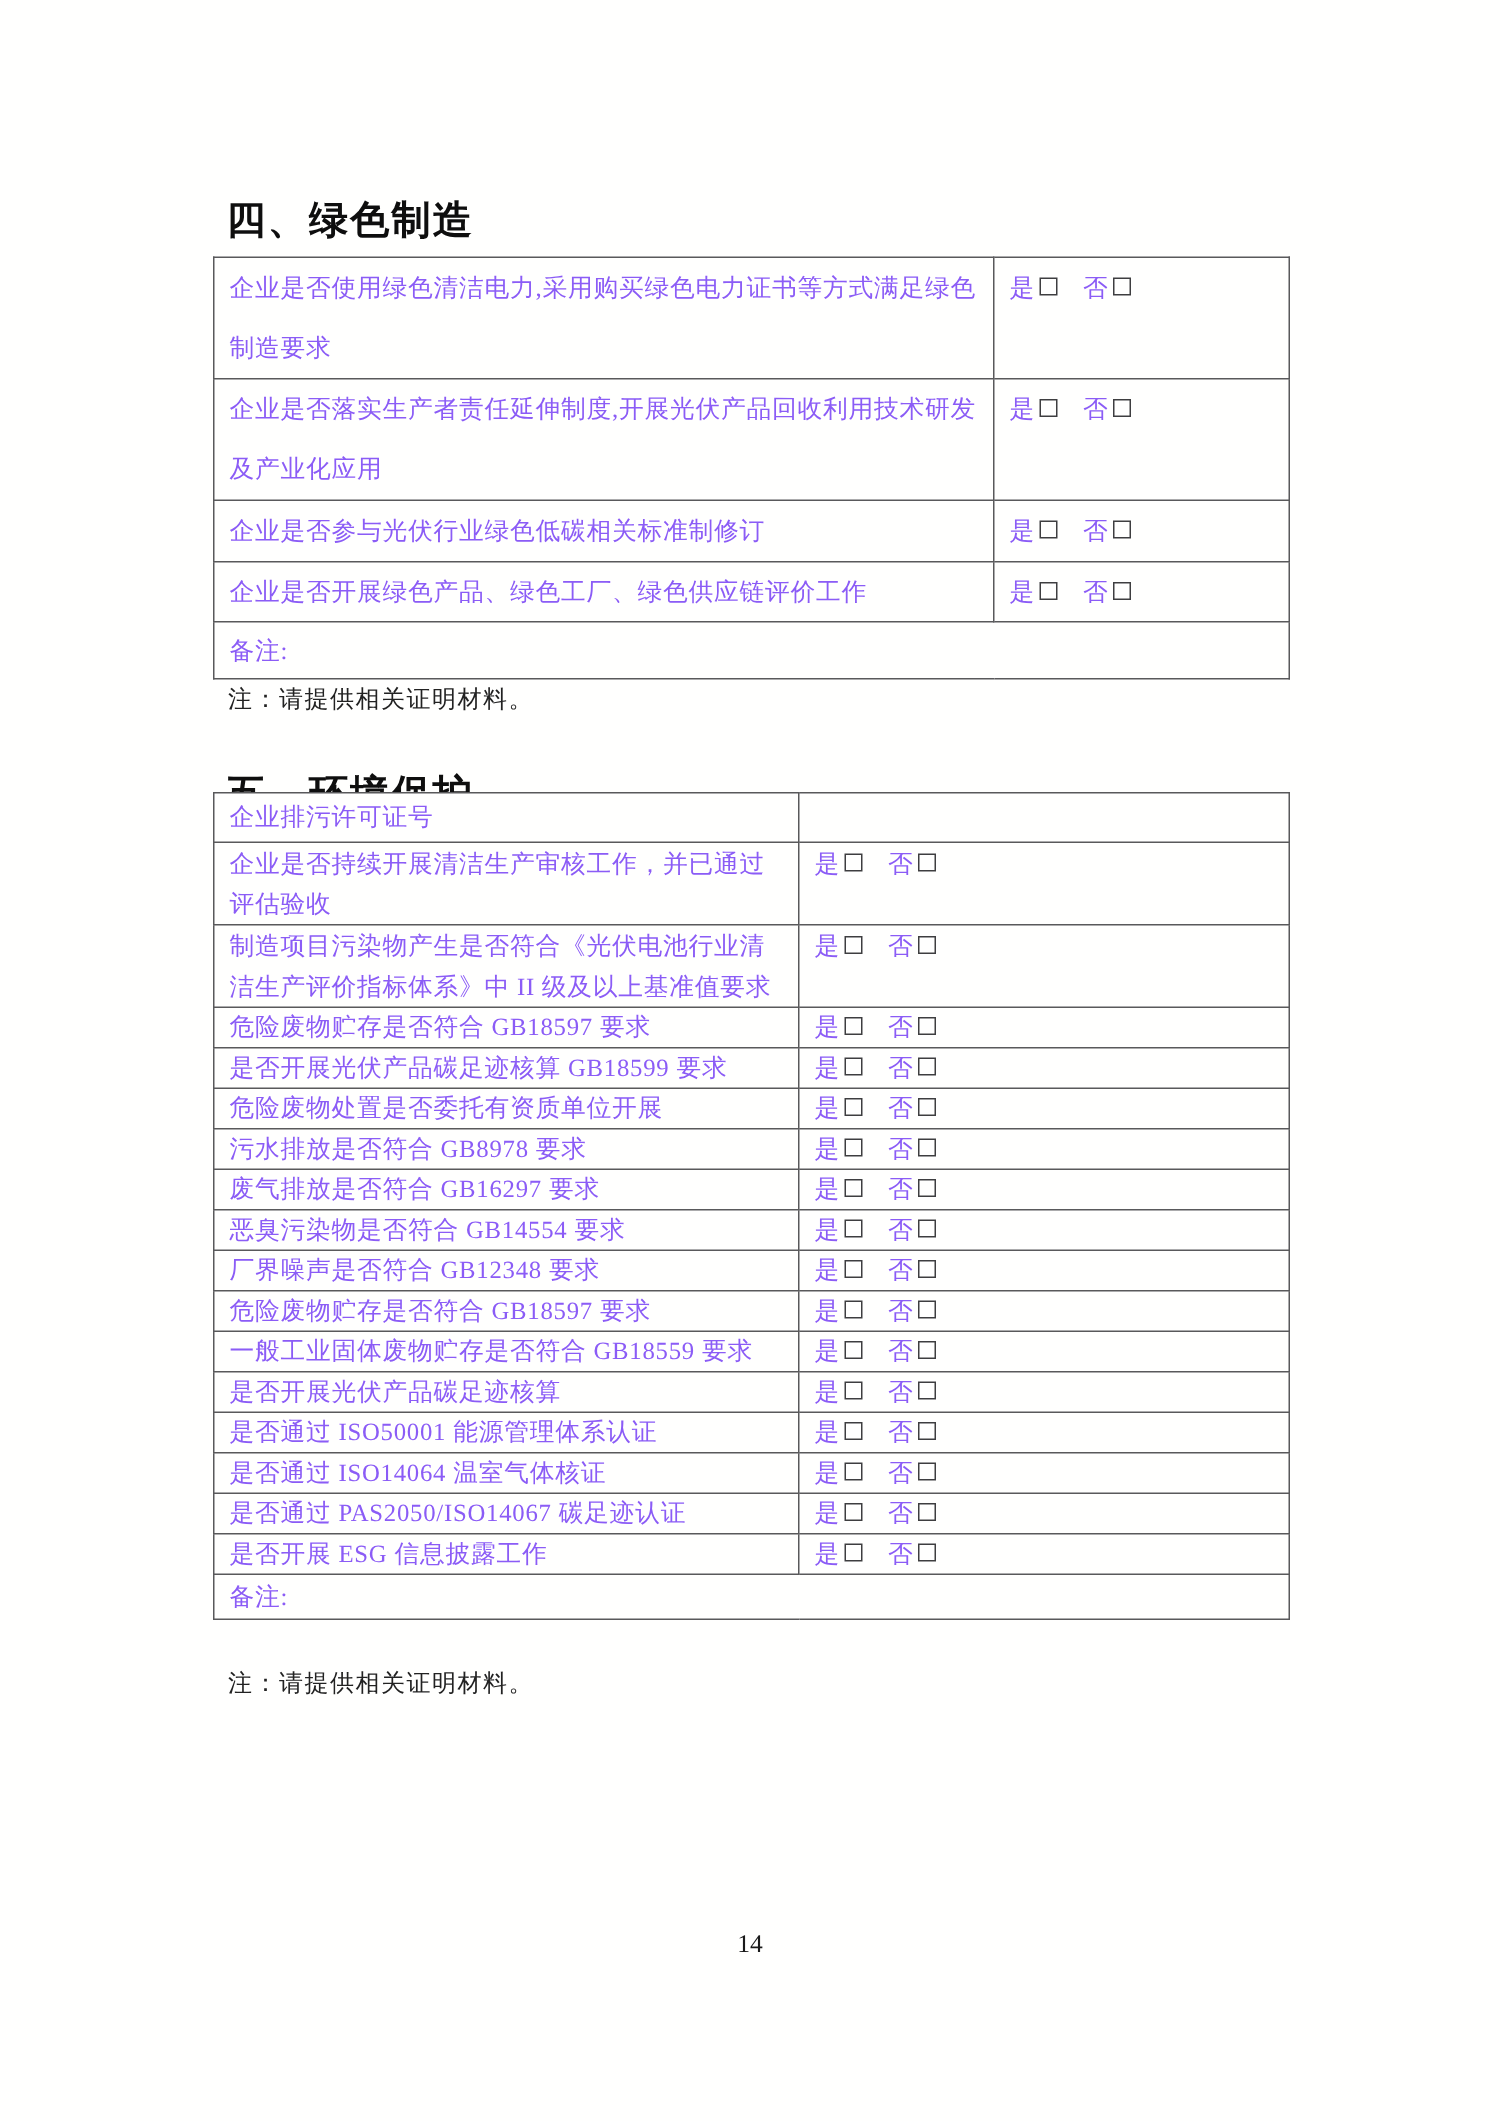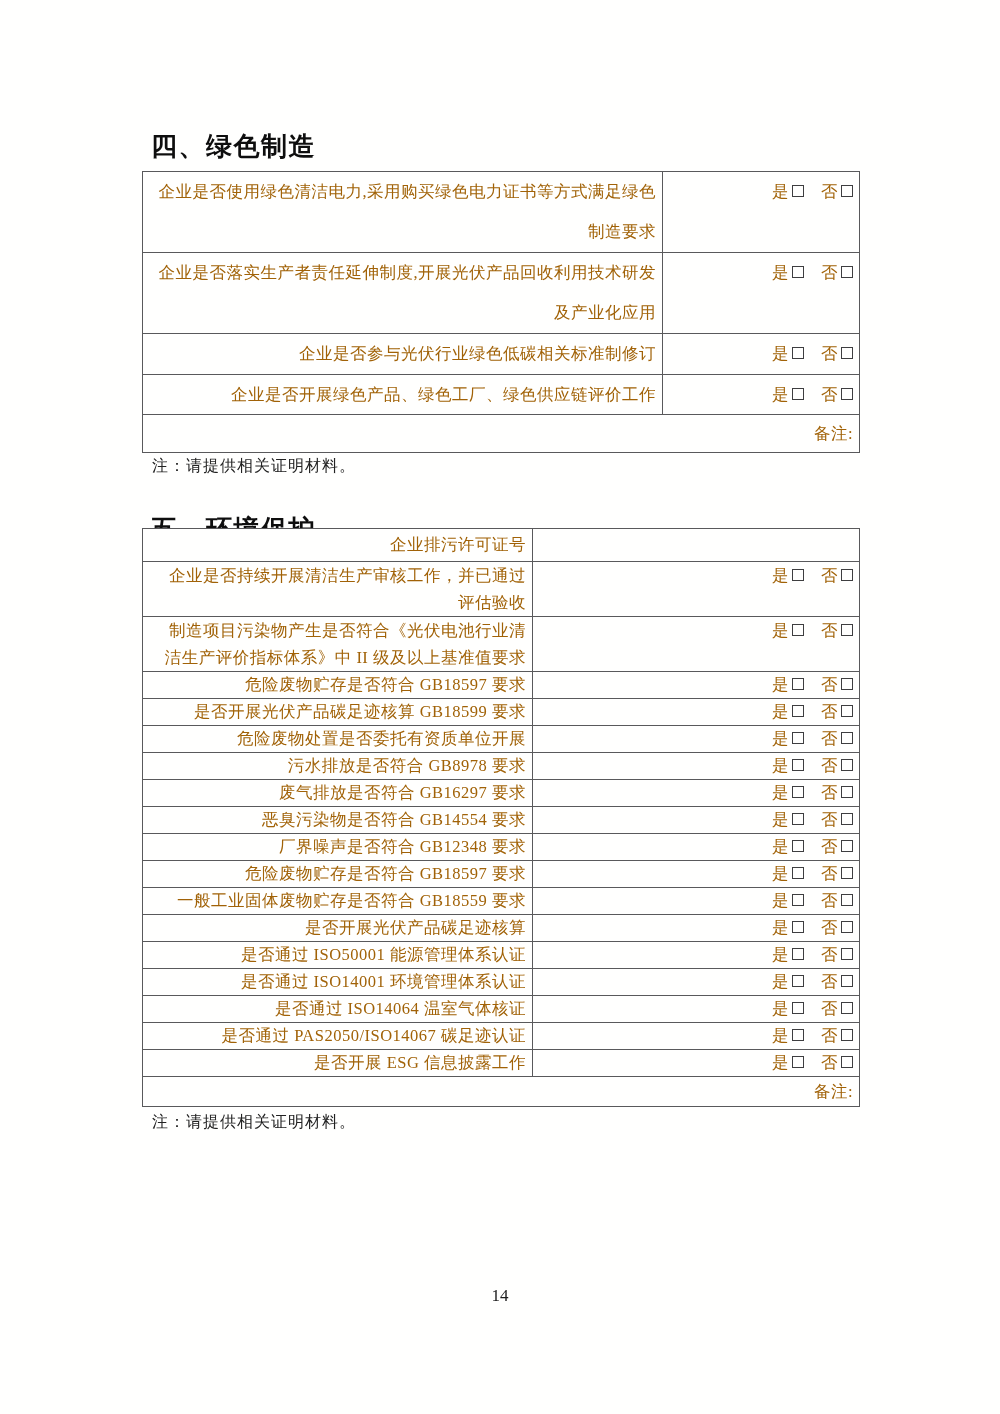--- a/index.html
+++ b/index.html
@@ -32,23 +32,22 @@
     table-layout:fixed;
     background:#fffffe;
   }
   #table-1 { top:171px; width:717px; }
   #table-2 { top:528px; width:717px; }
   .tbl td {
     border:1px solid #59595b;
     padding:0 6px 0 10px;
     font-size:16.5px;
     letter-spacing:0.5px;
-    color:#a16207;
+    color:#8b5cf6;
     overflow:hidden;
-    text-align:right;
   }
   
   .h81{height:81px} .h80{height:80px} .h41{height:41px} .h40{height:40px} .h38{height:38px}
   .h33{height:33px} .h54{height:54px} .h27{height:27px} .h30{height:30px}
   
   tr.two40 td { line-height:40px; vertical-align:top; }
   tr.two27 td { line-height:27px; vertical-align:top;margin-left:30px; }
   tr.single td { vertical-align:middle; }
 
   .yn { white-space:nowrap; }
@@ -212,26 +211,20 @@
         <span class="yn"><span>是</span><span class="cb"></span></span><span class="yn"><span>否</span><span class="cb"></span></span>
       </td>
     </tr>
     <tr class="single h27">
       <td>是否通过 ISO50001 能源管理体系认证</td>
       <td>
         <span class="yn"><span>是</span><span class="cb"></span></span><span class="yn"><span>否</span><span class="cb"></span></span>
       </td>
     </tr>
     <tr class="single h27">
-      <td>是否通过 ISO14001 环境管理体系认证</td>
-      <td>
-        <span class="yn"><span>是</span><span class="cb"></span></span><span class="yn"><span>否</span><span class="cb"></span></span>
-      </td>
-    </tr>
-    <tr class="single h27">
       <td>是否通过 ISO14064 温室气体核证</td>
       <td>
         <span class="yn"><span>是</span><span class="cb"></span></span><span class="yn"><span>否</span><span class="cb"></span></span>
       </td>
     </tr>
     <tr class="single h27">
       <td>是否通过 PAS2050/ISO14067 碳足迹认证</td>
       <td>
         <span class="yn"><span>是</span><span class="cb"></span></span><span class="yn"><span>否</span><span class="cb"></span></span>
       </td>

